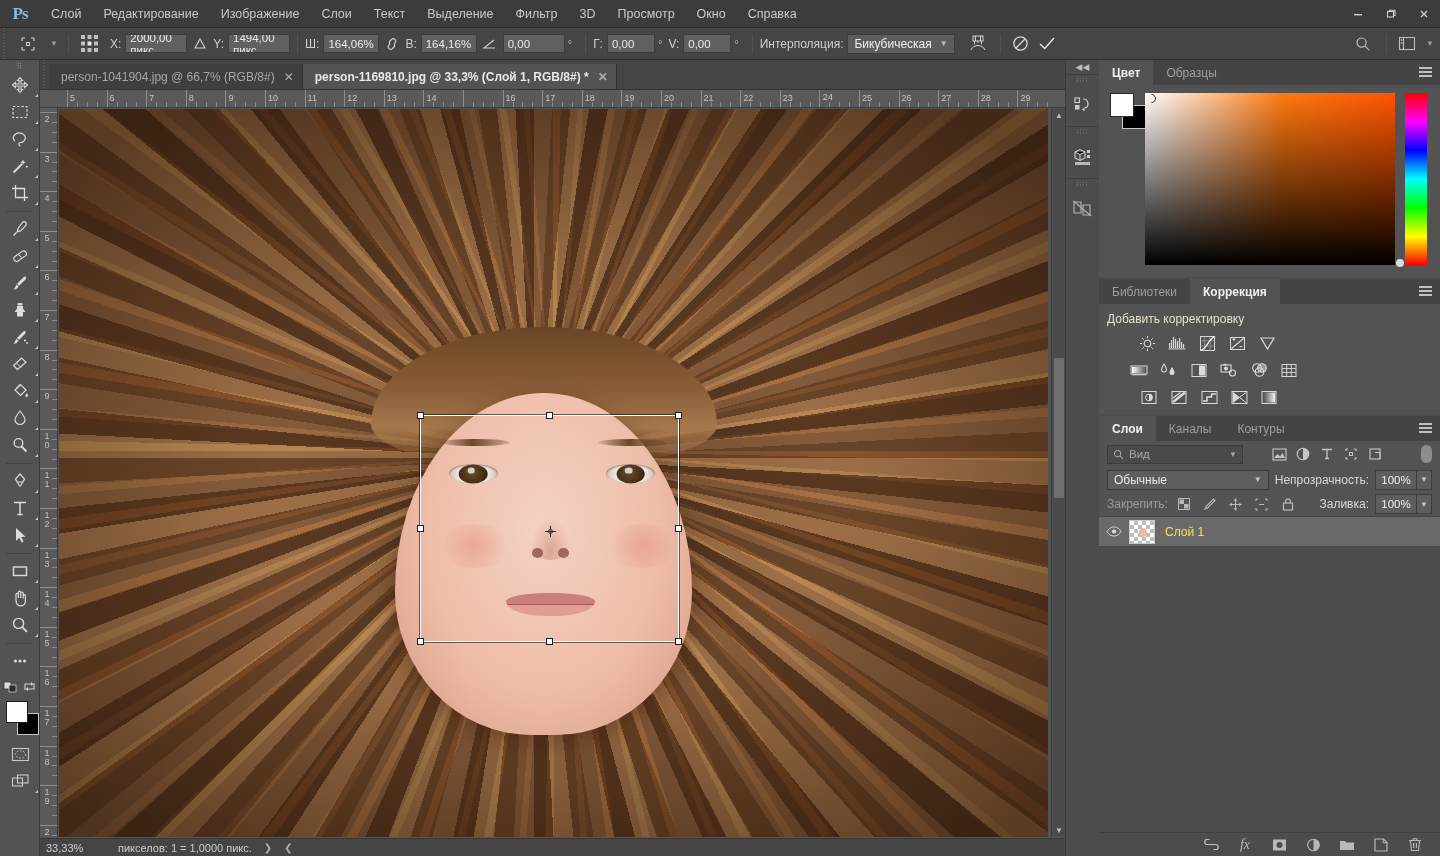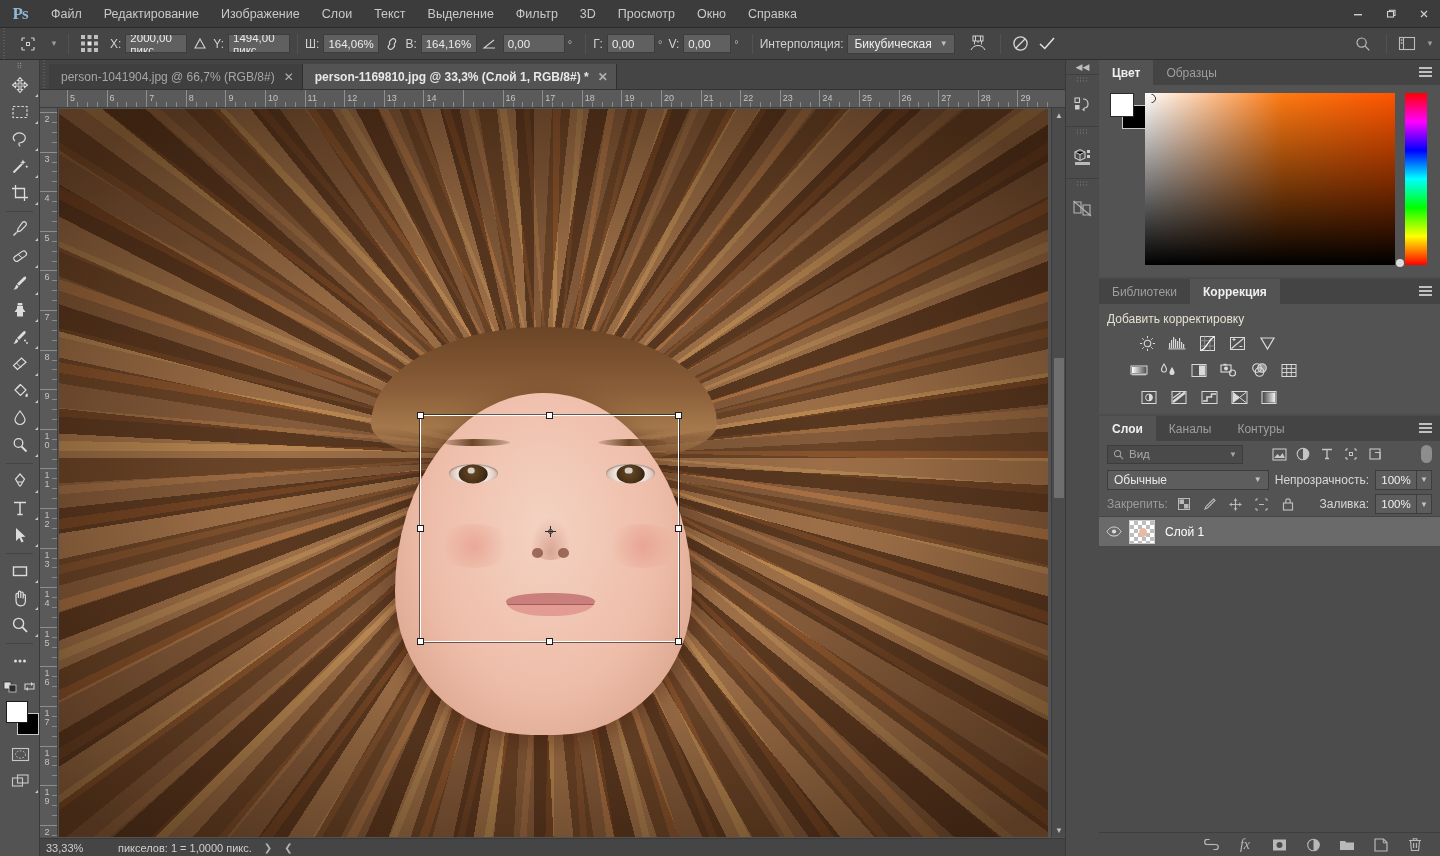--- a/index.html
+++ b/index.html
@@ -193,35 +193,35 @@
   #layerlist{ background:#535353; border-top:1px solid #454545;}
   .layer{ height:30px; display:flex; align-items:center; border-bottom:1px solid #4a4a4a; padding-right:8px;}
   .layer.sel{ background:#6a6a6a; }
   .eye-cell{ width:30px; display:flex; align-items:center; justify-content:center;}
   .thumb{ width:26px; height:24px; border:1px solid #c9c9c9; margin-right:10px; position:relative; overflow:hidden;}
   .thumb.checker{ background-image:
      linear-gradient(45deg,#bdbdbd 25%,transparent 25%,transparent 75%,#bdbdbd 75%),
      linear-gradient(45deg,#bdbdbd 25%,transparent 25%,transparent 75%,#bdbdbd 75%);
      background-size:8px 8px; background-position:0 0,4px 4px; background-color:#fff;}
   .thumb.bg{ background: repeating-conic-gradient(from 20deg at 50% 50%, #8a5f3d 0deg 5deg, #5d3a21 5deg 10deg), #6e4729; border:1px solid #c9c9c9;}
-  .lname{ font-size:12px; color:#ffffff;}
+  .lname{ font-size:12px; color:#fde047;}
   .lname.it{ font-style:italic; }
   .llock{ margin-left:auto; color:#c4c4c4;}
   #layerfooter{ position:absolute; left:0; bottom:0; width:341px; height:24px; background:#4c4c4c;
     display:flex; align-items:center; justify-content:flex-end; gap:16px; padding-right:16px; border-top:1px solid #3f3f3f;}
   .lf-ic{ color:#b8b8b8; display:flex; align-items:center; justify-content:center; width:18px; height:18px;}
   svg{ display:block; }
 </style>
 </head>
 <body>
 
 <div id="titlebar">
   <div id="ps-logo">Ps</div>
   <div id="menubar-items" style="display:flex;">
-      <div class="menu-item">Файл</div>
+      <div class="menu-item">Слой</div>
       <div class="menu-item">Редактирование</div>
       <div class="menu-item">Изображение</div>
       <div class="menu-item">Слои</div>
       <div class="menu-item">Текст</div>
       <div class="menu-item">Выделение</div>
       <div class="menu-item">Фильтр</div>
       <div class="menu-item">3D</div>
       <div class="menu-item">Просмотр</div>
       <div class="menu-item">Окно</div>
       <div class="menu-item">Справка</div>
@@ -663,21 +663,21 @@
       <div class="rnum" style="left: 703.2px; top: 4px;">22</div>
       <div class="rtick" style="left: 710.1px; top: 12px; width: 1px; height: 5px; background: rgb(138, 138, 138);"></div>
       <div class="rtick" style="left: 720px; top: 12px; width: 1px; height: 5px; background: rgb(138, 138, 138);"></div>
       <div class="rtick" style="left: 729.9px; top: 12px; width: 1px; height: 5px; background: rgb(138, 138, 138);"></div>
       <div class="rtick" style="left: 739.8px; top: 0px; width: 1px; height: 17px;"></div>
       <div class="rnum" style="left: 742.8px; top: 4px;">23</div>
       <div class="rtick" style="left: 749.7px; top: 12px; width: 1px; height: 5px; background: rgb(138, 138, 138);"></div>
       <div class="rtick" style="left: 759.6px; top: 12px; width: 1px; height: 5px; background: rgb(138, 138, 138);"></div>
       <div class="rtick" style="left: 769.5px; top: 12px; width: 1px; height: 5px; background: rgb(138, 138, 138);"></div>
       <div class="rtick" style="left: 779.4px; top: 0px; width: 1px; height: 17px;"></div>
-      <div class="rnum" style="left: 782.4px; top: 4px;">24</div>
+      <div class="rnum" style="left: 782.4px; top: 4px; font-family: Liberation Mono, monospace;">24</div>
       <div class="rtick" style="left: 789.3px; top: 12px; width: 1px; height: 5px; background: rgb(138, 138, 138);"></div>
       <div class="rtick" style="left: 799.2px; top: 12px; width: 1px; height: 5px; background: rgb(138, 138, 138);"></div>
       <div class="rtick" style="left: 809.1px; top: 12px; width: 1px; height: 5px; background: rgb(138, 138, 138);"></div>
       <div class="rtick" style="left: 819px; top: 0px; width: 1px; height: 17px;"></div>
       <div class="rnum" style="left: 822px; top: 4px;">25</div>
       <div class="rtick" style="left: 828.9px; top: 12px; width: 1px; height: 5px; background: rgb(138, 138, 138);"></div>
       <div class="rtick" style="left: 838.8px; top: 12px; width: 1px; height: 5px; background: rgb(138, 138, 138);"></div>
       <div class="rtick" style="left: 848.7px; top: 12px; width: 1px; height: 5px; background: rgb(138, 138, 138);"></div>
       <div class="rtick" style="left: 858.6px; top: 0px; width: 1px; height: 17px;"></div>
       <div class="rnum" style="left: 861.6px; top: 4px;">26</div>

